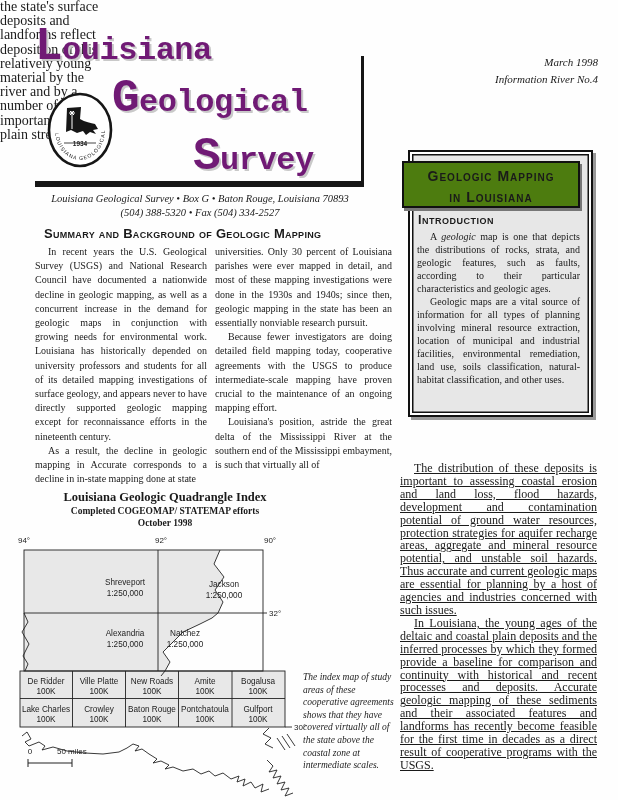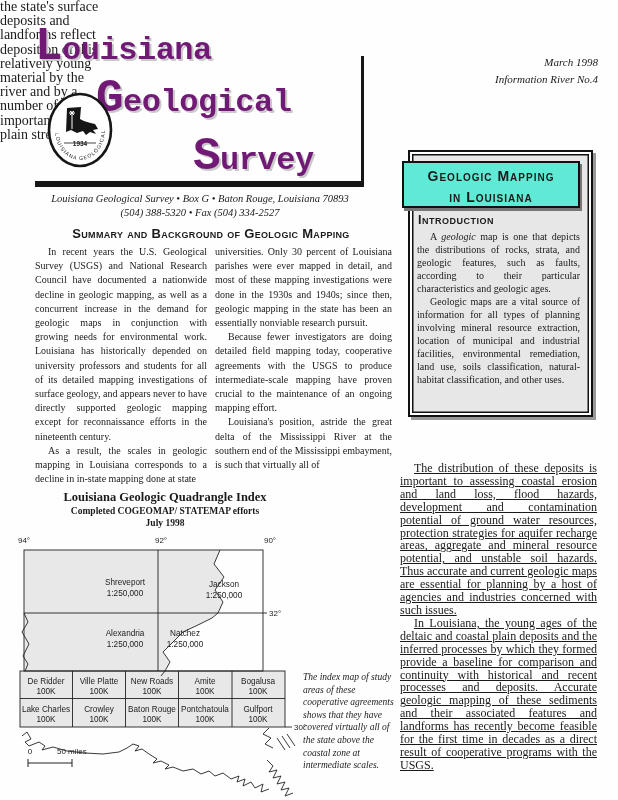--- a/index.html
+++ b/index.html
@@ -5,44 +5,44 @@
   html,body{margin:0;padding:0;background:#888;}
   #page{position:relative;width:618px;height:800px;background:#fefefe;margin:0 auto;
         font-family:"Liberation Serif",serif;color:#1a1a1a;overflow:hidden;}
 
   
   .mast-line{position:absolute;font-family:Liberation Mono, monospace;font-weight:bold;
              color:#701a75;text-shadow:2px 2px 0 #c9c9c9;letter-spacing:-.5px;line-height:1;}
   .mast-line .initial{font-size:46px;}
   .mast-line .rest{font-size:32px;}
   #mast1{left:35px;top:24px;}
-  #mast2{left:96px;top:76px;text-align:right;}
+  #mast2{left:112px;top:76px;text-align:right;}
   #mast3{left:193px;top:134px;}
   #mast-vrule{position:absolute;left:361px;top:56px;width:3px;height:126px;background:#161616;}
   #mast-bar{position:absolute;left:35px;top:181px;width:329px;height:6px;background:#161616;}
   #issue{position:absolute;left:420px;top:54px;width:178px;text-align:right;
          font-style:italic;font-size:11px;line-height:17px;}
   #address{position:absolute;left:30px;top:192px;width:340px;text-align:center;
            font-style:italic;font-size:10.5px;line-height:14px;}
   #logo{position:absolute;left:46px;top:91px;}
 
   
-  #headline{position:absolute;left:28px;top:226px;width:366px;text-align:center;
+  #headline{position:absolute;left:44px;top:226px;width:366px;text-align:left;
             font-family:"Liberation Sans",sans-serif;font-weight:bold;font-variant:small-caps;
             font-size:13px;letter-spacing:.3px;}
   .col{position:absolute;font-size:10px;line-height:14.2px;text-align:justify;}
   .col p{margin:0;text-indent:13px;}
   #col1{left:35px;top:245px;width:172px;}
   #col2{left:215px;top:245px;width:177px;}
   #col2narrow{left:281px;top:489px;width:111px;font-size:14px;line-height:14.2px;text-align:left;}
 
   
   #sidebox{position:absolute;left:408px;top:150px;width:181px;height:263px;background:#e7e7e7;
            border:2.5px solid #111;box-shadow:inset 0 0 0 2px #fff, inset 0 0 0 3.5px #111, 3px 3px 0 #999;}
-  #sidebox-title{position:absolute;left:402px;top:161px;width:178px;height:47px;background:#5eead4;
+  #sidebox-title{position:absolute;left:402px;top:161px;width:178px;height:47px;background:#4d7c0f;
            border:2px solid #111;box-shadow:2px 3px 0 #777;text-align:center;
            font-family:"Liberation Sans",sans-serif;font-weight:bold;font-variant:small-caps;
            font-size:14px;line-height:21px;letter-spacing:1px;padding-top:3px;box-sizing:border-box;}
   #intro-head{position:absolute;left:418px;top:213px;font-family:"Liberation Sans",sans-serif;
            font-weight:bold;font-variant:small-caps;font-size:12.5px;letter-spacing:.5px;}
   #sidebox-text{position:absolute;left:417px;top:230px;width:163px;font-size:10px;
            line-height:13px;text-align:justify;}
   #sidebox-text p{margin:0;text-indent:13px;}
   .ital{font-style:italic;}
 
@@ -102,21 +102,21 @@
 
   <div id="address">
     <div>Louisiana Geological Survey  •  Box G  •  Baton Rouge, Louisiana 70893</div>
     <div>(504) 388-5320  •  Fax (504) 334-2527</div>
   </div>
 
   <div id="headline">Summary and Background of Geologic Mapping</div>
 
   <div class="col" id="col1">
     <p>In recent years the U.S. Geological Survey (USGS) and National Research Council have documented a nationwide decline in geologic mapping, as well as a concurrent increase in the demand for geologic maps in conjunction with growing needs for environmental work. Louisiana has historically depended on university professors and students for all of its detailed mapping investigations of surface geology, and appears never to have directly supported geologic mapping except for reconnaissance efforts in the nineteenth century.</p>
-    <p>As a result, the scales in geologic mapping in Louisiana corresponds to a decline in in-state mapping done at state</p>
+    <p>As a result, the decline in geologic mapping in Accurate corresponds to a decline in in-state mapping done at state</p>
   </div>
 
   <div class="col" id="col2">
     <p style="text-indent:0">universities. Only 30 percent of Louisiana parishes were ever mapped in detail, and most of these mapping investigations were done in the 1930s and 1940s; since then, geologic mapping in the state has been an essentially nonviable research pursuit.</p>
     <p>Because fewer investigators are doing detailed field mapping today, cooperative agreements with the USGS to produce intermediate-scale mapping have proven crucial to the maintenance of an ongoing mapping effort.</p>
     <p>Louisiana's position, astride the great delta of the Mississippi River at the southern end of the Mississippi embayment, is such that virtually all of</p>
   </div>
 
   <div id="col2narrow">the state's surface deposits and landforms reflect deposition of this relatively young material by the river and by a number of important coastal plain streams.</div>
 
@@ -131,21 +131,21 @@
     <p>Geologic maps are a vital source of information for all types of planning involving mineral resource extraction, location of municipal and industrial facilities, environmental remediation, land use, soils classification, natural-habitat classification, and other uses.</p>
   </div>
 
   <div id="rightcol">
     <p>The distribution of these deposits is important to assessing coastal erosion and land loss, flood hazards, development and contamination potential of ground water resources, protection strategies for aquifer recharge areas, aggregate and mineral resource potential, and unstable soil hazards. Thus accurate and current geologic maps are essential for planning by a host of agencies and industries concerned with such issues.</p>
     <p>In Louisiana, the young ages of the deltaic and coastal plain deposits and the inferred processes by which they formed provide a baseline for comparison and continuity with historical and recent processes and deposits. Accurate geologic mapping of these sediments and their associated features and landforms has recently become feasible for the first time in decades as a direct result of cooperative programs with the USGS.</p>
   </div>
 
   <div id="map-title">Louisiana Geologic Quadrangle Index</div>
   <div id="map-sub">Completed COGEOMAP/ STATEMAP efforts</div>
-  <div id="map-date">July 1998</div>
+  <div id="map-date">October 1998</div>
 
   <svg id="quadmap" width="300" height="268" viewBox="0 0 300 268">
 
     <rect x="9" y="18" width="239" height="121" fill="#e8e8e8"></rect>
     <polygon points="205,18 248,18 248,81 203,81 208,70 200,58 209,45 199,32" fill="#fefefe"></polygon>
     <polygon points="203,81 248,81 248,139 150,139 155,130 148,120 158,110 168,100 185,92 197,86" fill="#fefefe"></polygon>
     <rect x="5" y="139" width="265" height="56" fill="#e8e8e8"></rect>
 
     <g stroke="#222" fill="none" stroke-width="0.9">
       <rect x="9" y="18" width="239" height="121"></rect>

